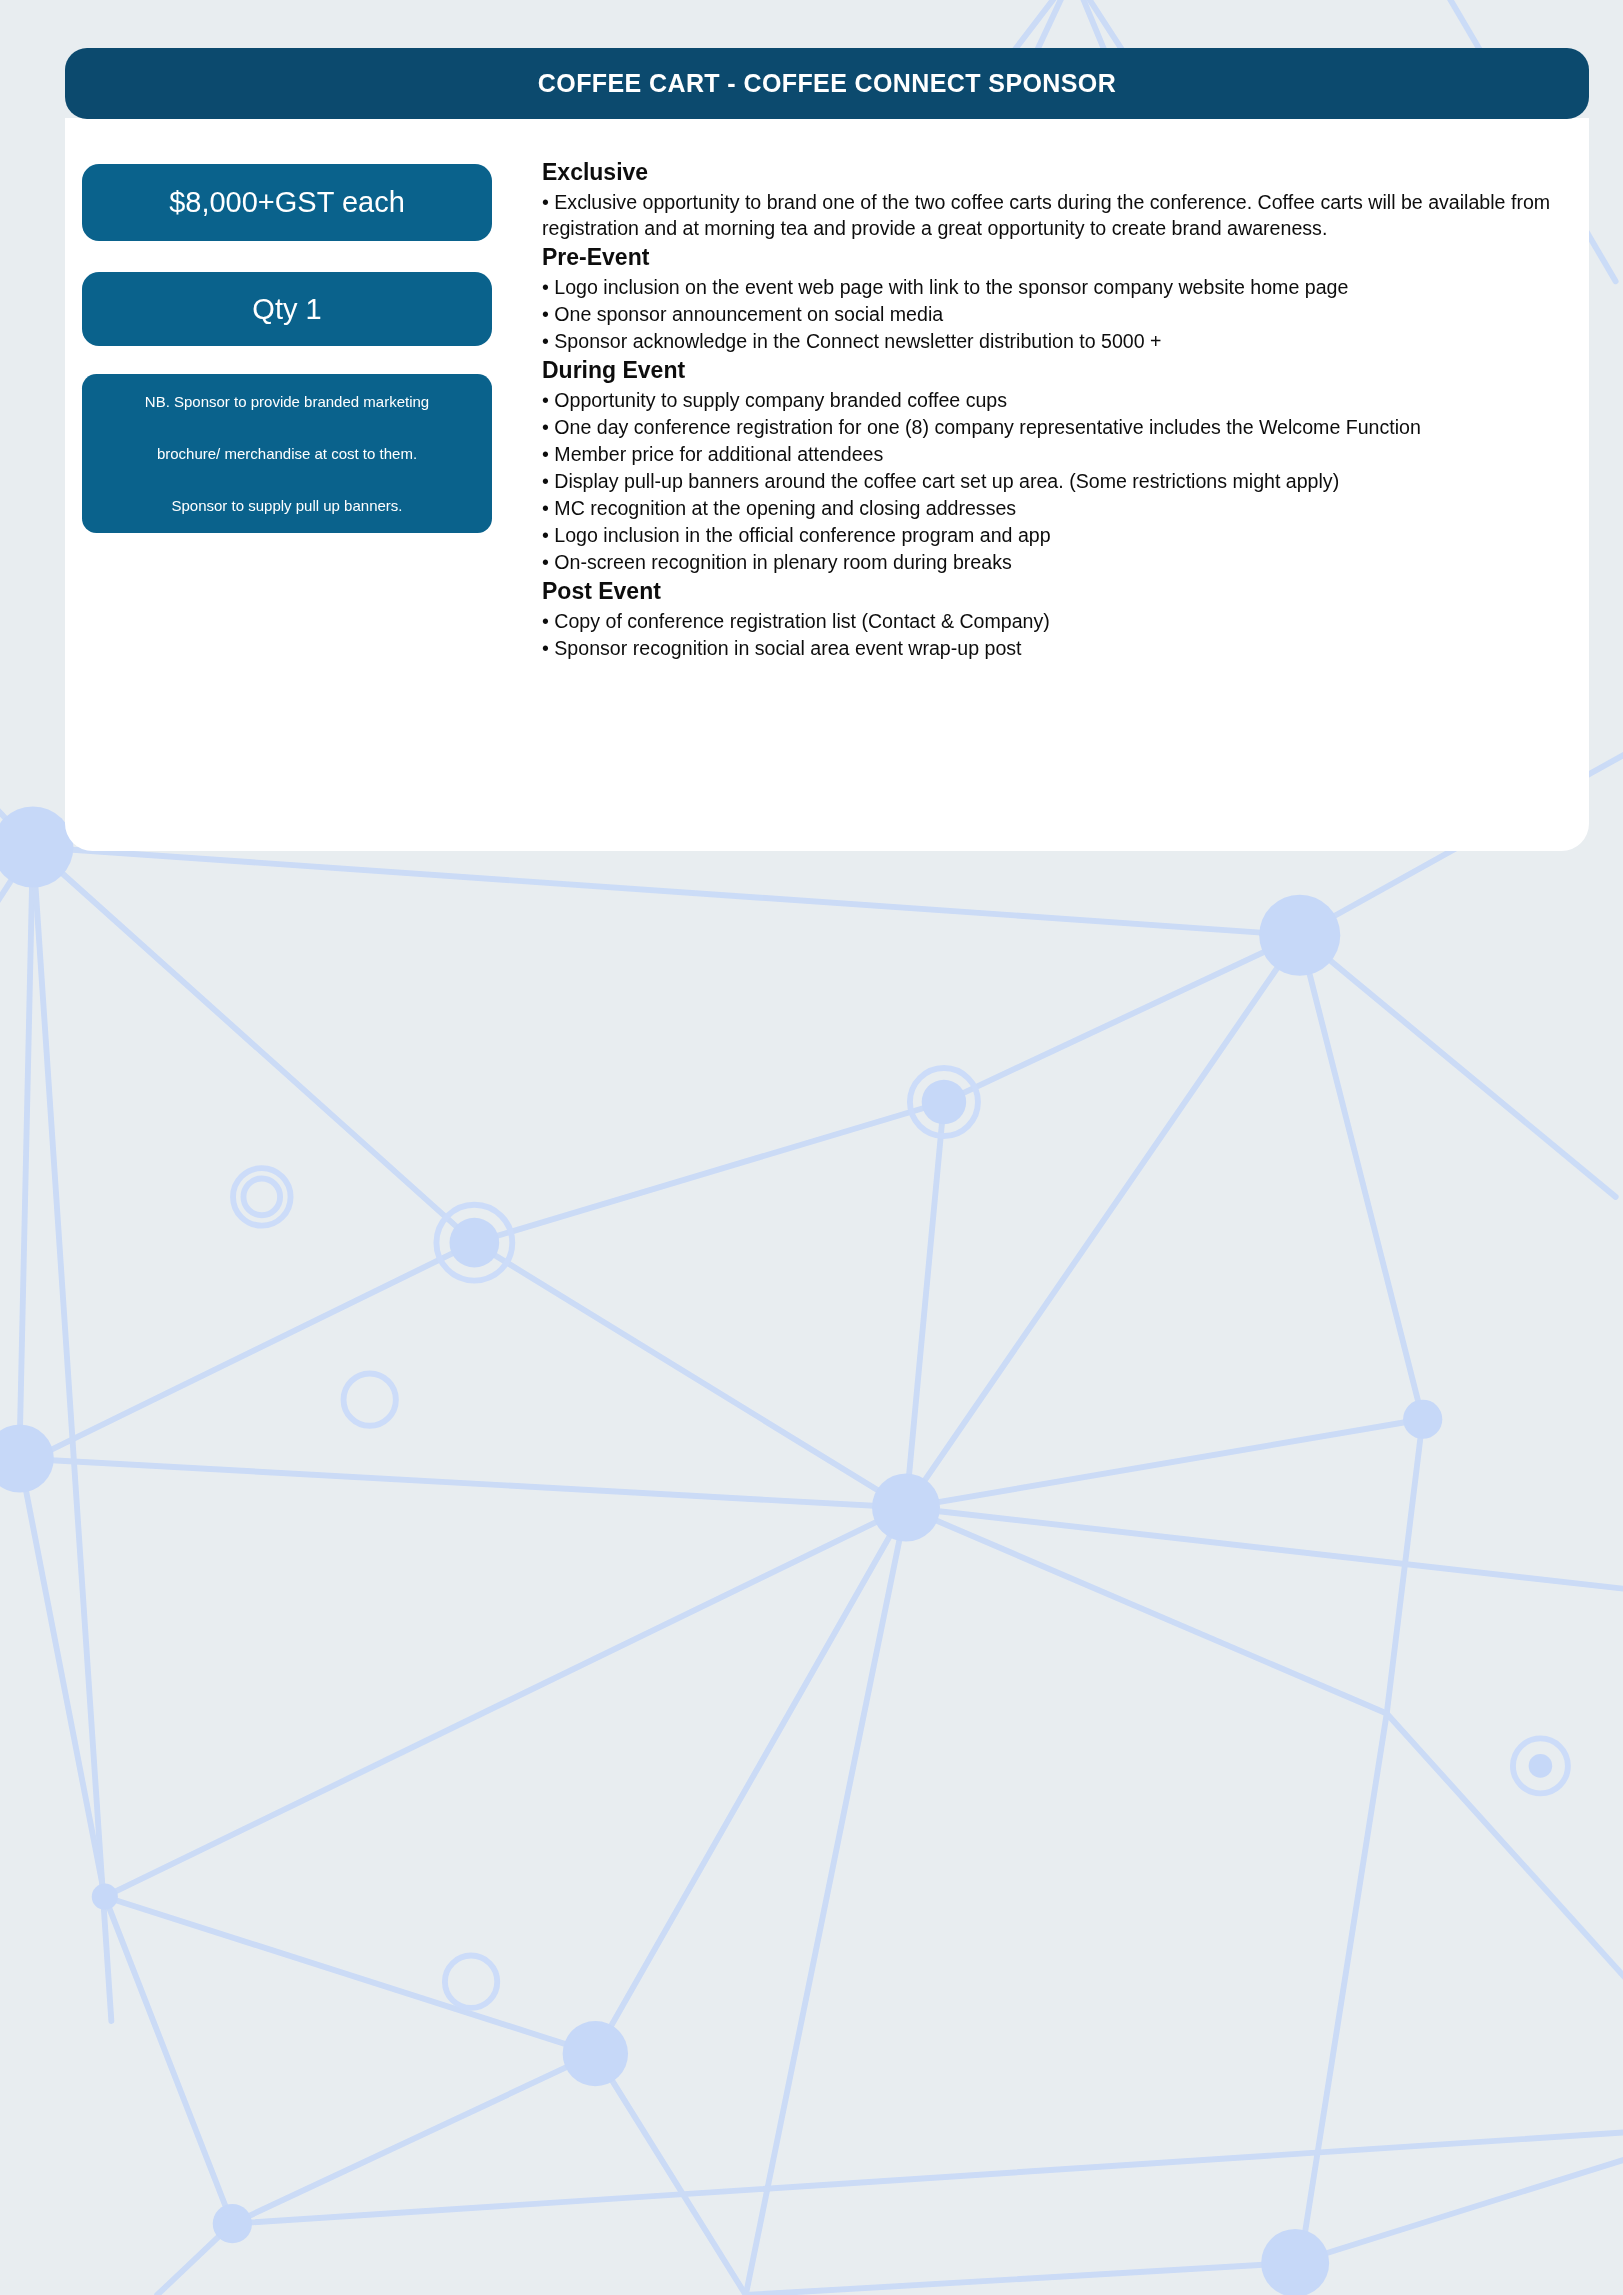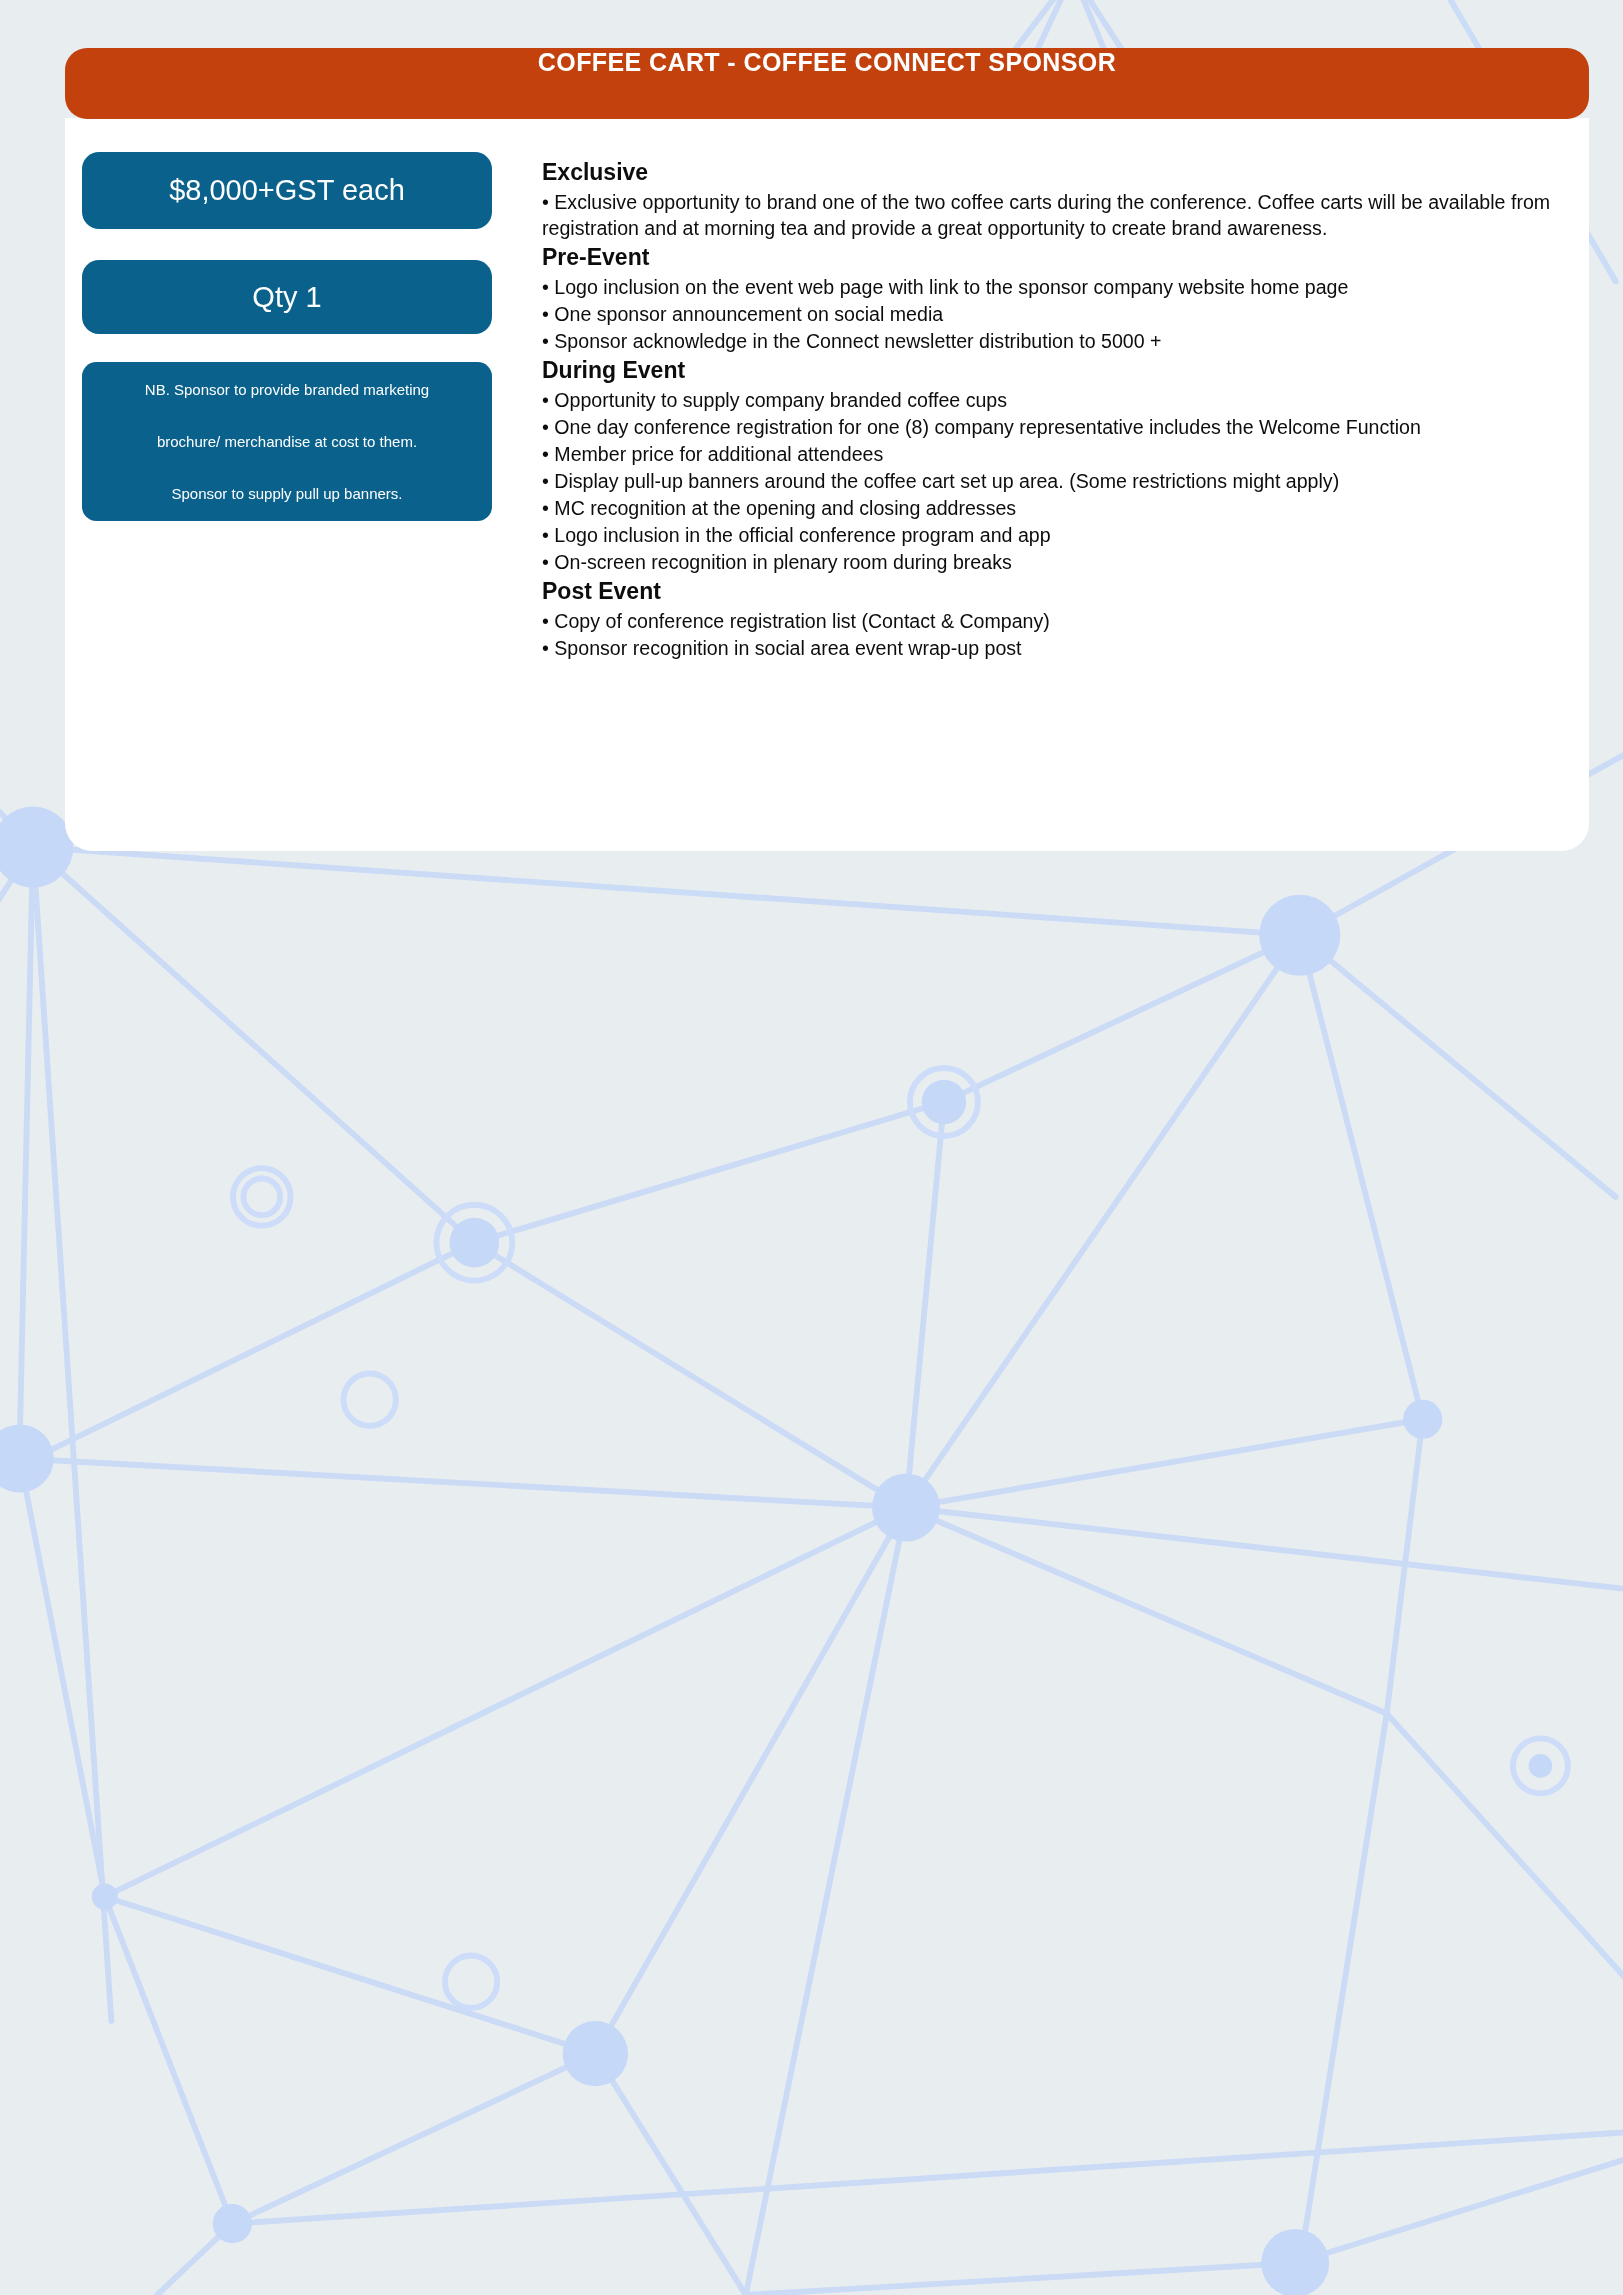--- a/index.html
+++ b/index.html
@@ -12,30 +12,30 @@
   #bg{position:absolute;inset:0;width:1623px;height:2295px;z-index:0;}
 
   
   .card{
     position:absolute;left:65px;top:118px;width:1524px;height:733px;
     background:#ffffff;border-radius:0 0 27.5px 27.5px;z-index:2;
   }
   
   .header{
     position:absolute;left:65px;top:48px;width:1524px;height:71px;
-    background:#c2410c;border-radius:22px;z-index:3;
-    display:flex;align-items:flex-start;justify-content:center;
+    background:#0c4a6e;border-radius:22px;z-index:3;
+    display:flex;align-items:center;justify-content:center;
   }
   .header-title{
     color:#ffffff;font-weight:bold;font-size:25px;letter-spacing:0.4px;
     text-align:center;
   }
 
   
-  .left-col{position:absolute;left:82px;top:152px;width:410px;z-index:4;}
+  .left-col{position:absolute;left:82px;top:164px;width:410px;z-index:4;}
   .pill{
     background:#0a628c;color:#fff;border-radius:17px;
     display:flex;align-items:center;justify-content:center;text-align:center;
   }
   .pill-price{height:77px;font-size:29px;margin-bottom:31px;}
   .pill-qty{height:74px;font-size:29px;margin-bottom:27.5px;}
   .pill-note{
     padding:17px 17px;font-size:15px;line-height:1.42;border-radius:14.4px;
     flex-direction:column;
     gap:31px;

